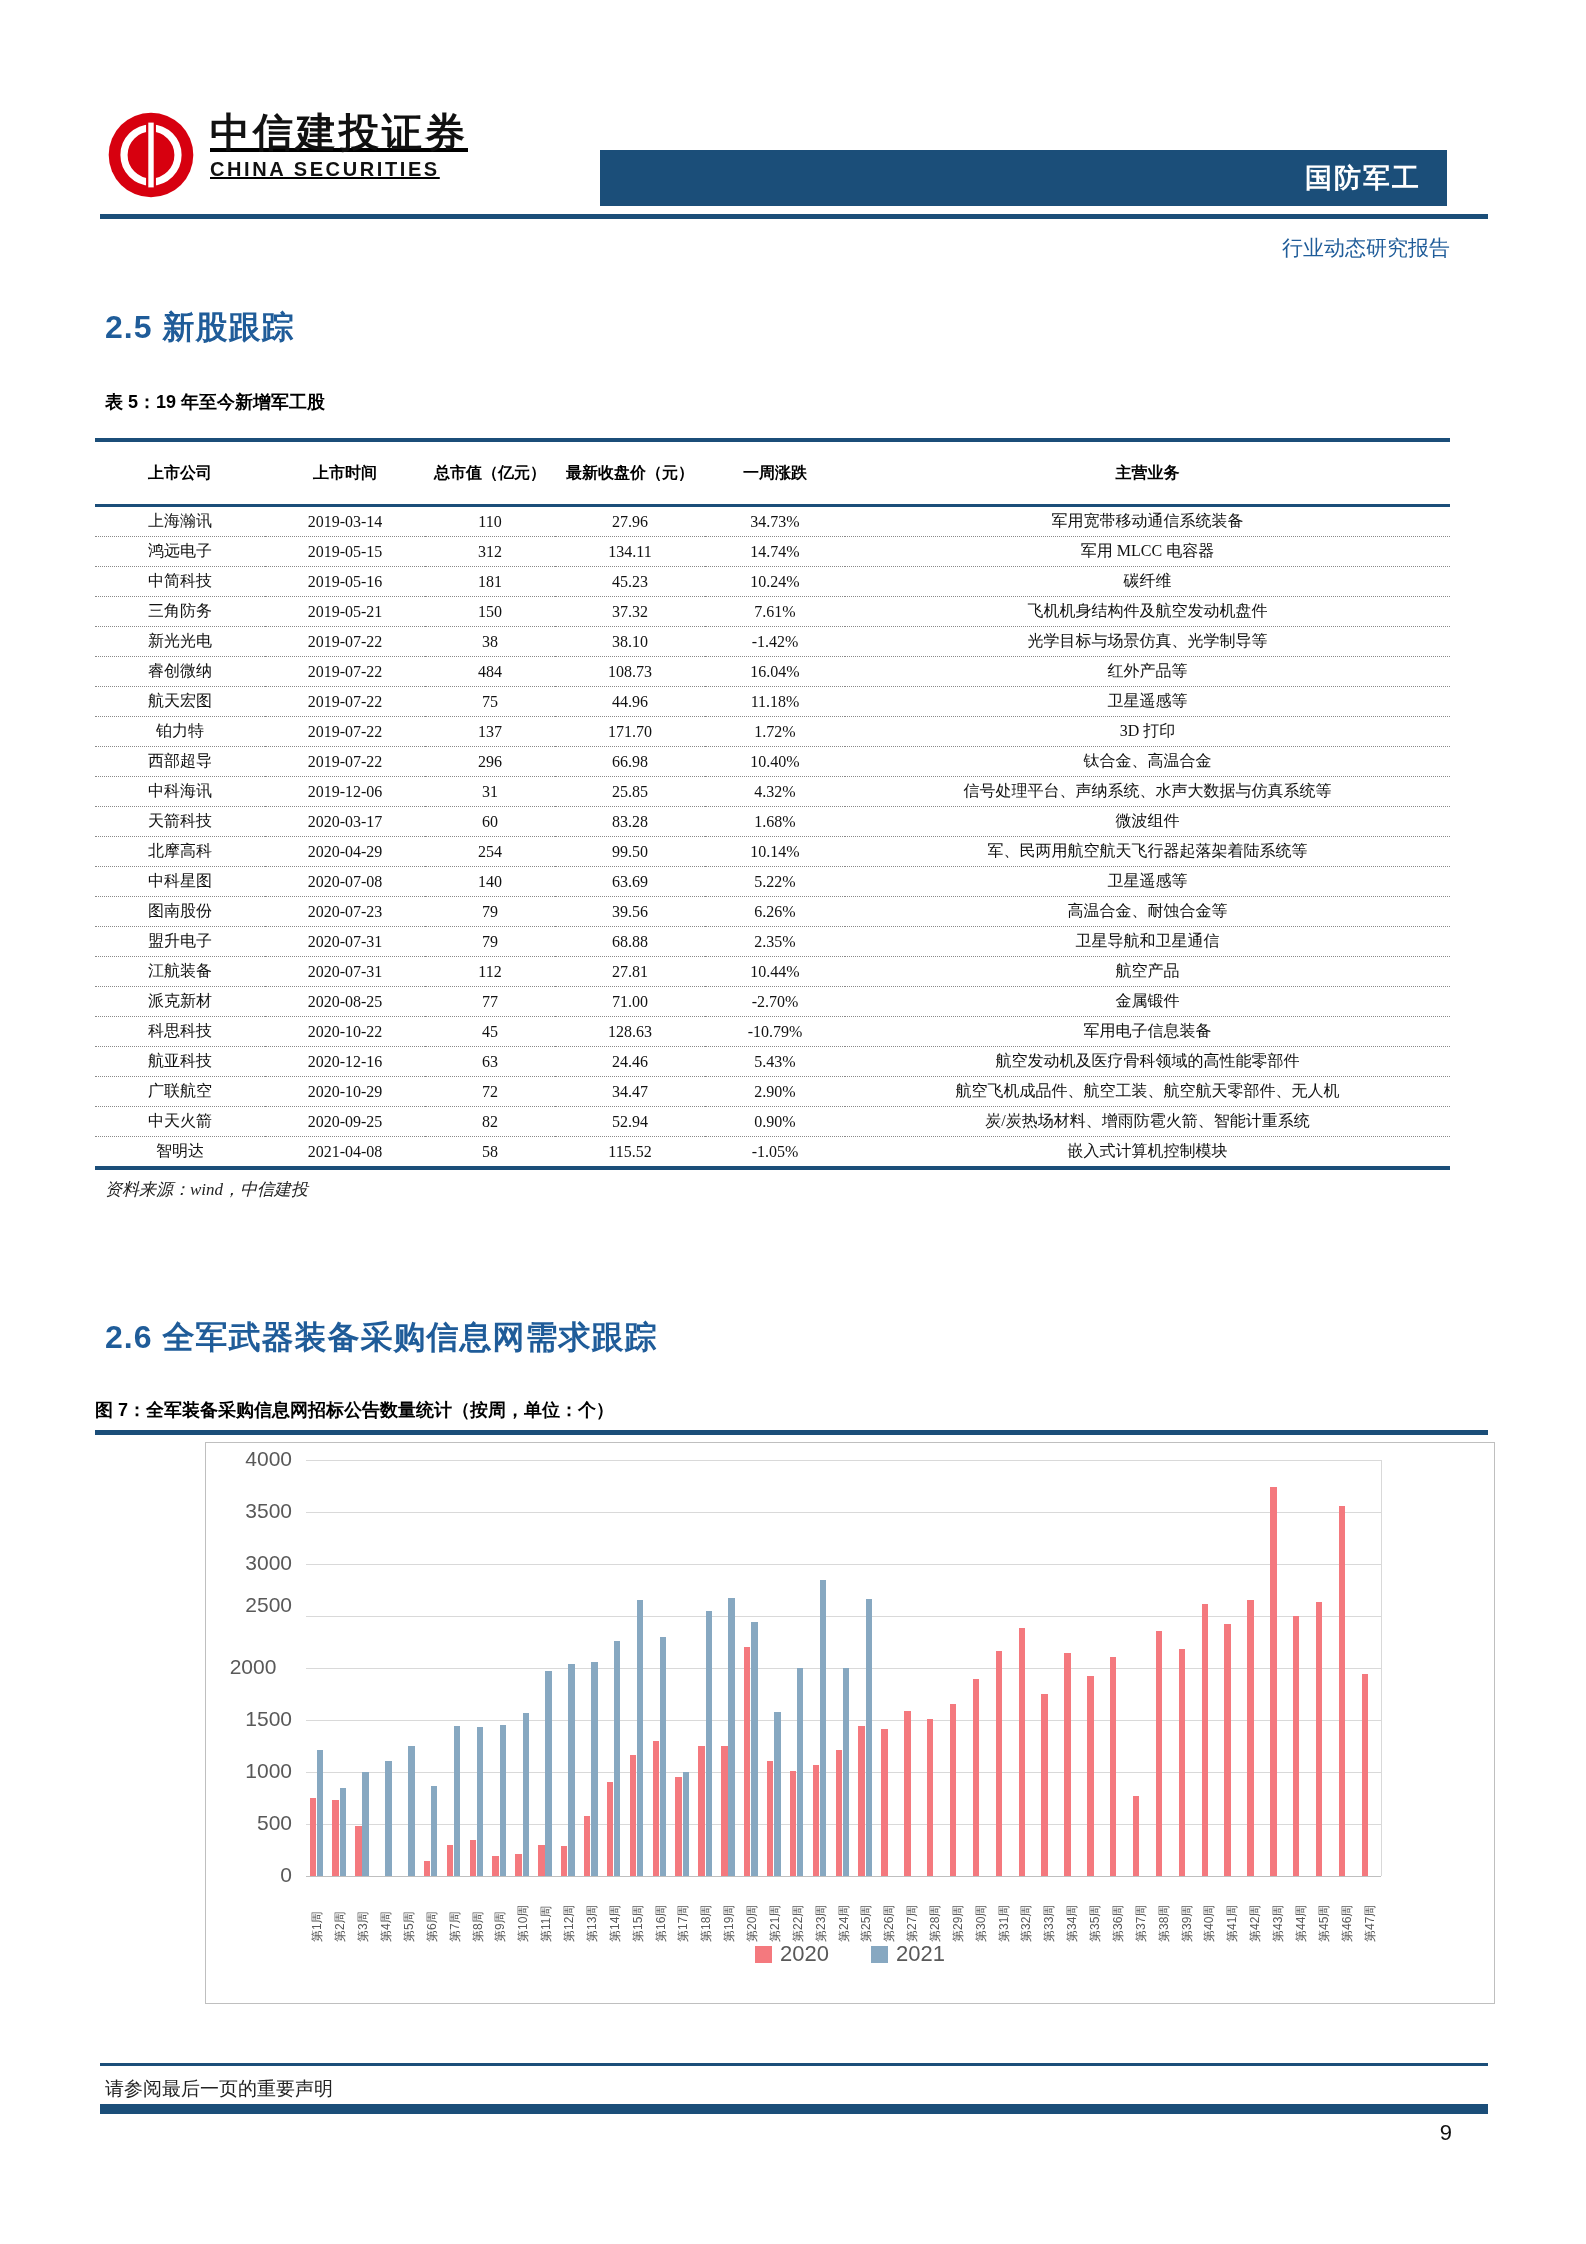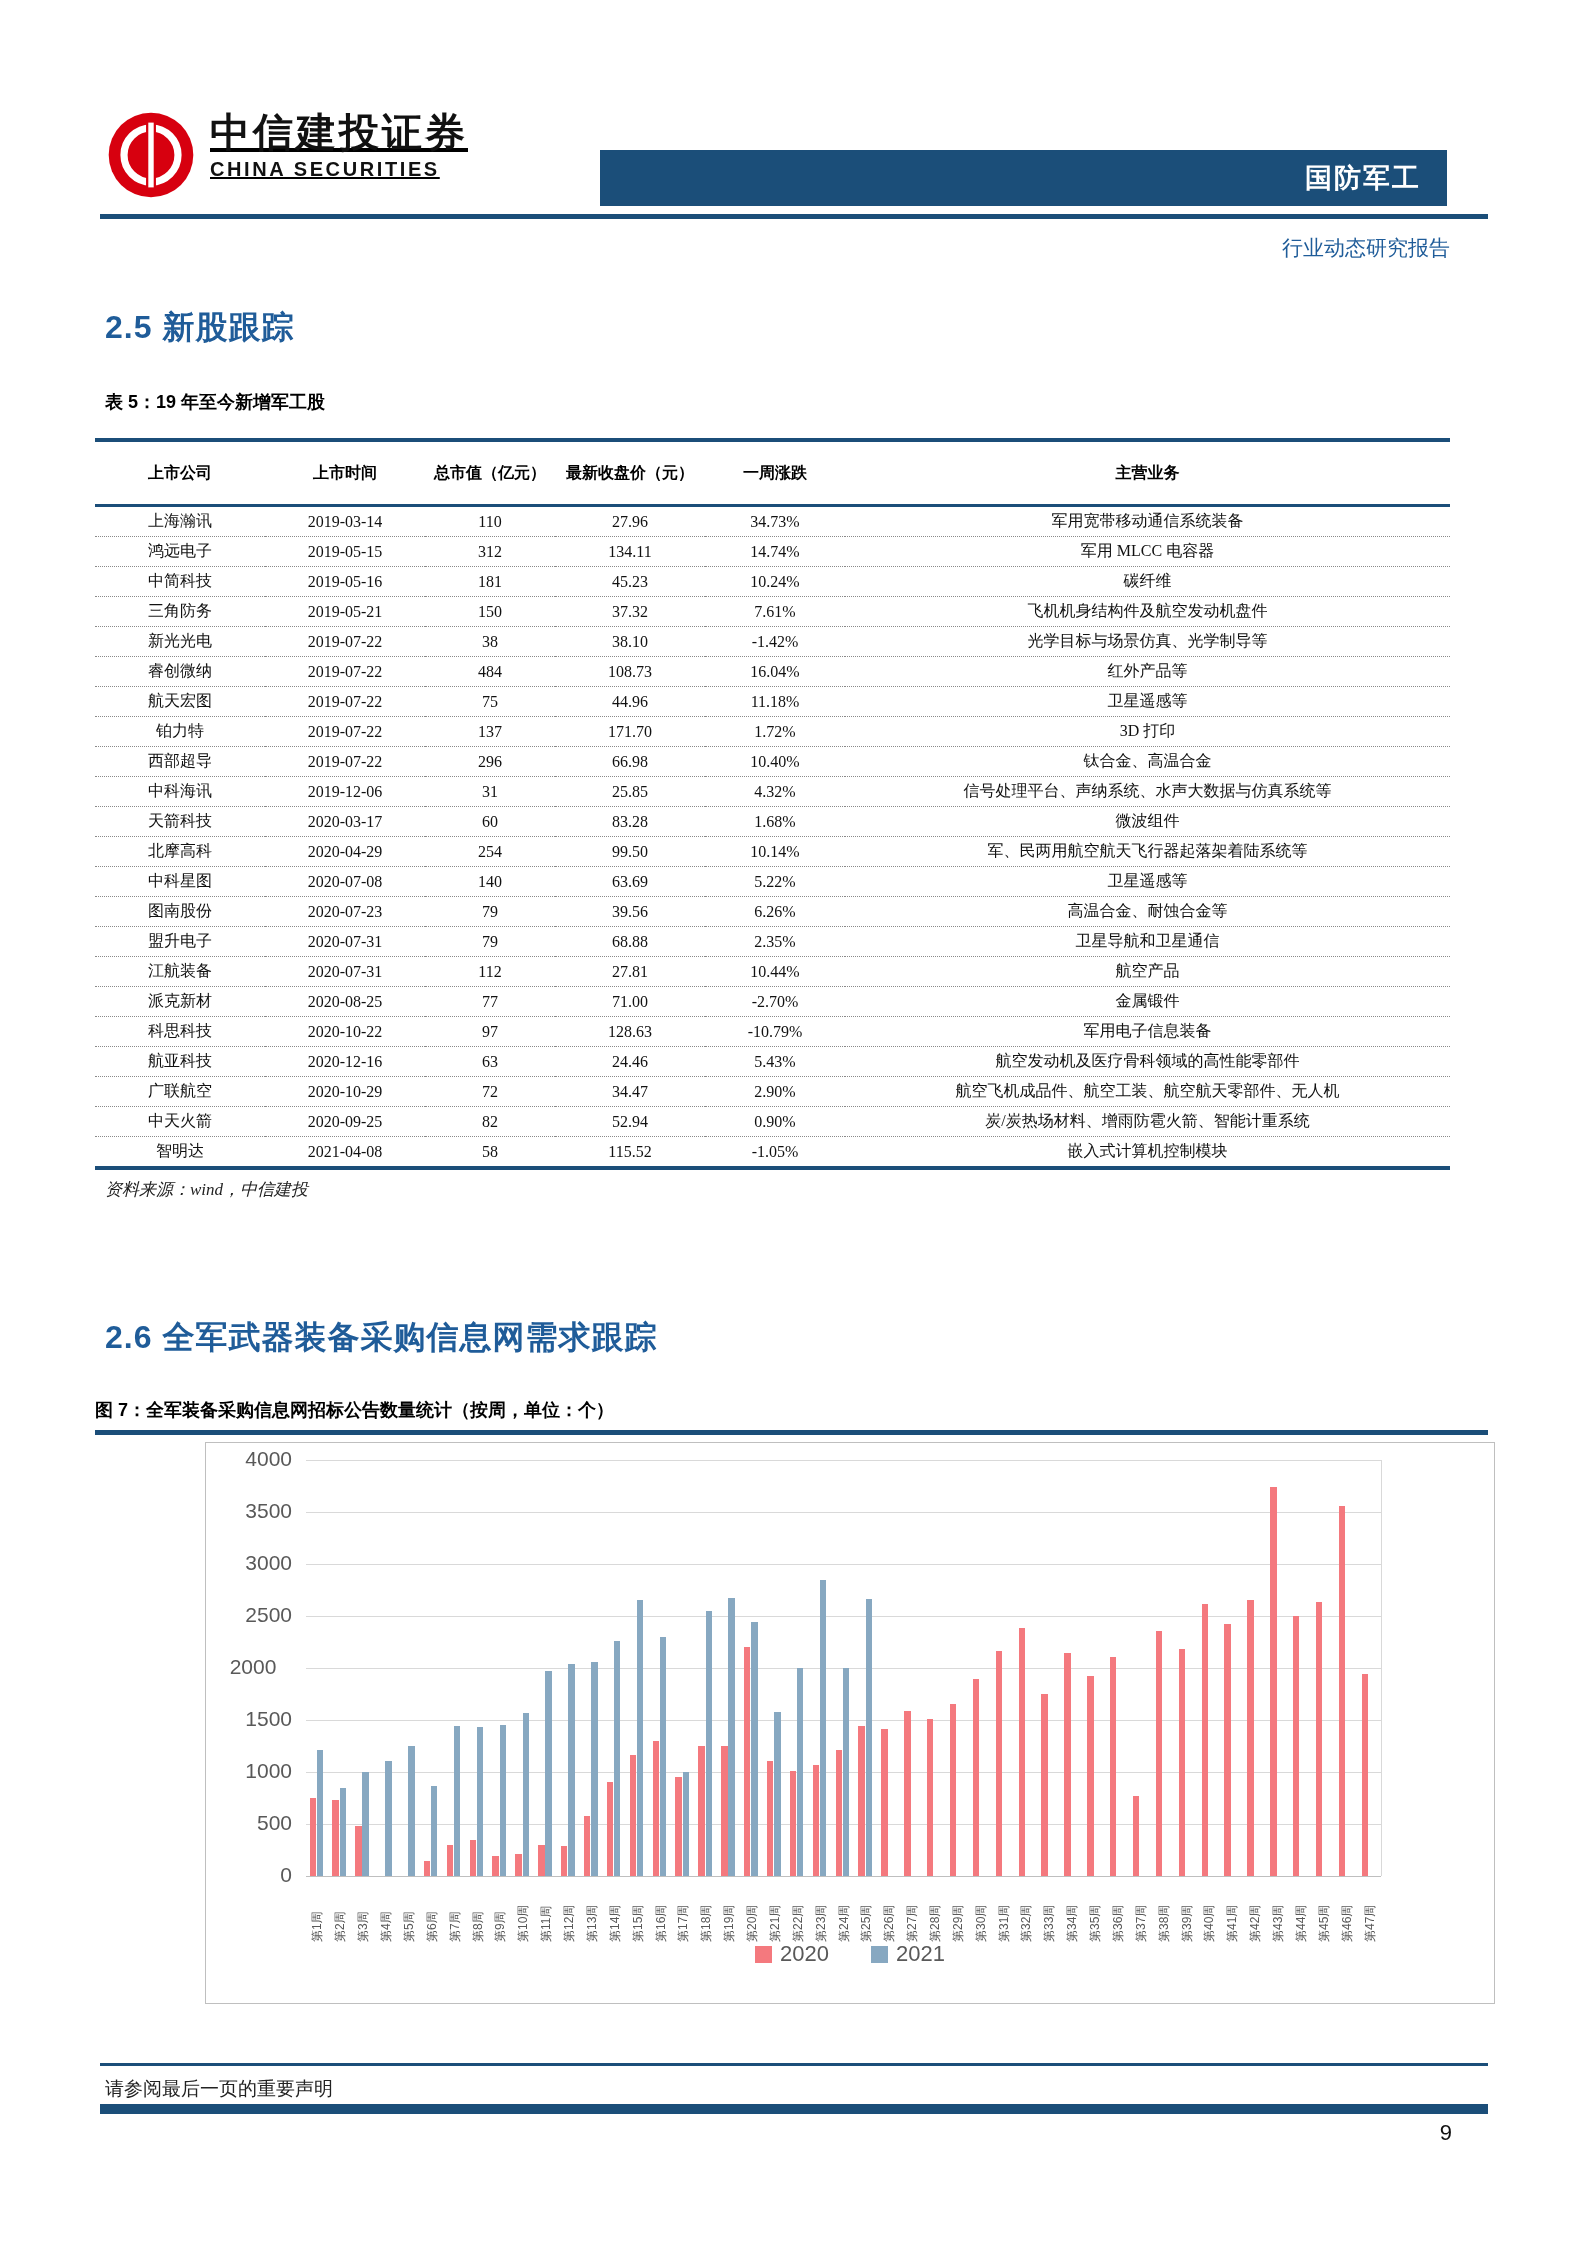--- a/index.html
+++ b/index.html
@@ -233,21 +233,21 @@
             <td>派克新材</td>
             <td>2020-08-25</td>
             <td>77</td>
             <td>71.00</td>
             <td>-2.70%</td>
             <td>金属锻件</td>
           </tr>
           <tr>
             <td>科思科技</td>
             <td>2020-10-22</td>
-            <td>97</td>
+            <td>45</td>
             <td>128.63</td>
             <td>-10.79%</td>
             <td>军用电子信息装备</td>
           </tr>
           <tr>
             <td>航亚科技</td>
             <td>2020-12-16</td>
             <td>63</td>
             <td>24.46</td>
             <td>5.43%</td>
@@ -292,21 +292,21 @@
         <div class="y-tick" style="left: -92px; top: 403px;">0</div>
         <div class="gridline" style="top: 364px;"></div>
         <div class="y-tick" style="left: -92px; top: 351px;">500</div>
         <div class="gridline" style="top: 312px;"></div>
         <div class="y-tick" style="left: -92px; top: 299px;">1000</div>
         <div class="gridline" style="top: 260px;"></div>
         <div class="y-tick" style="left: -92px; top: 247px;">1500</div>
         <div class="gridline" style="top: 208px;"></div>
         <div class="y-tick" style="left: -92px; top: 195px; text-align: center;">2000</div>
         <div class="gridline" style="top: 156px;"></div>
-        <div class="y-tick" style="left: -92px; top: 143px;">2500</div>
+        <div class="y-tick" style="left: -92px; top: 133px;">2500</div>
         <div class="gridline" style="top: 104px;"></div>
         <div class="y-tick" style="left: -92px; top: 91px;">3000</div>
         <div class="gridline" style="top: 52px;"></div>
         <div class="y-tick" style="left: -92px; top: 39px;">3500</div>
         <div class="gridline" style="top: 0px;"></div>
         <div class="y-tick" style="left: -92px; top: -13px;">4000</div>
         <div class="bar" style="left: 3.5px; width: 6.4px; top: 338px; height: 78px; background: rgb(244, 121, 126);"></div>
         <div class="bar" style="left: 10.7px; width: 6.4px; top: 290.16px; height: 125.84px; background: rgb(135, 168, 193);"></div>
         <div class="x-tick" style="left: 5.43617px; top: 482px;">第1周</div>
         <div class="bar" style="left: 26.3723px; width: 6.4px; top: 340.08px; height: 75.92px; background: rgb(244, 121, 126);"></div>

